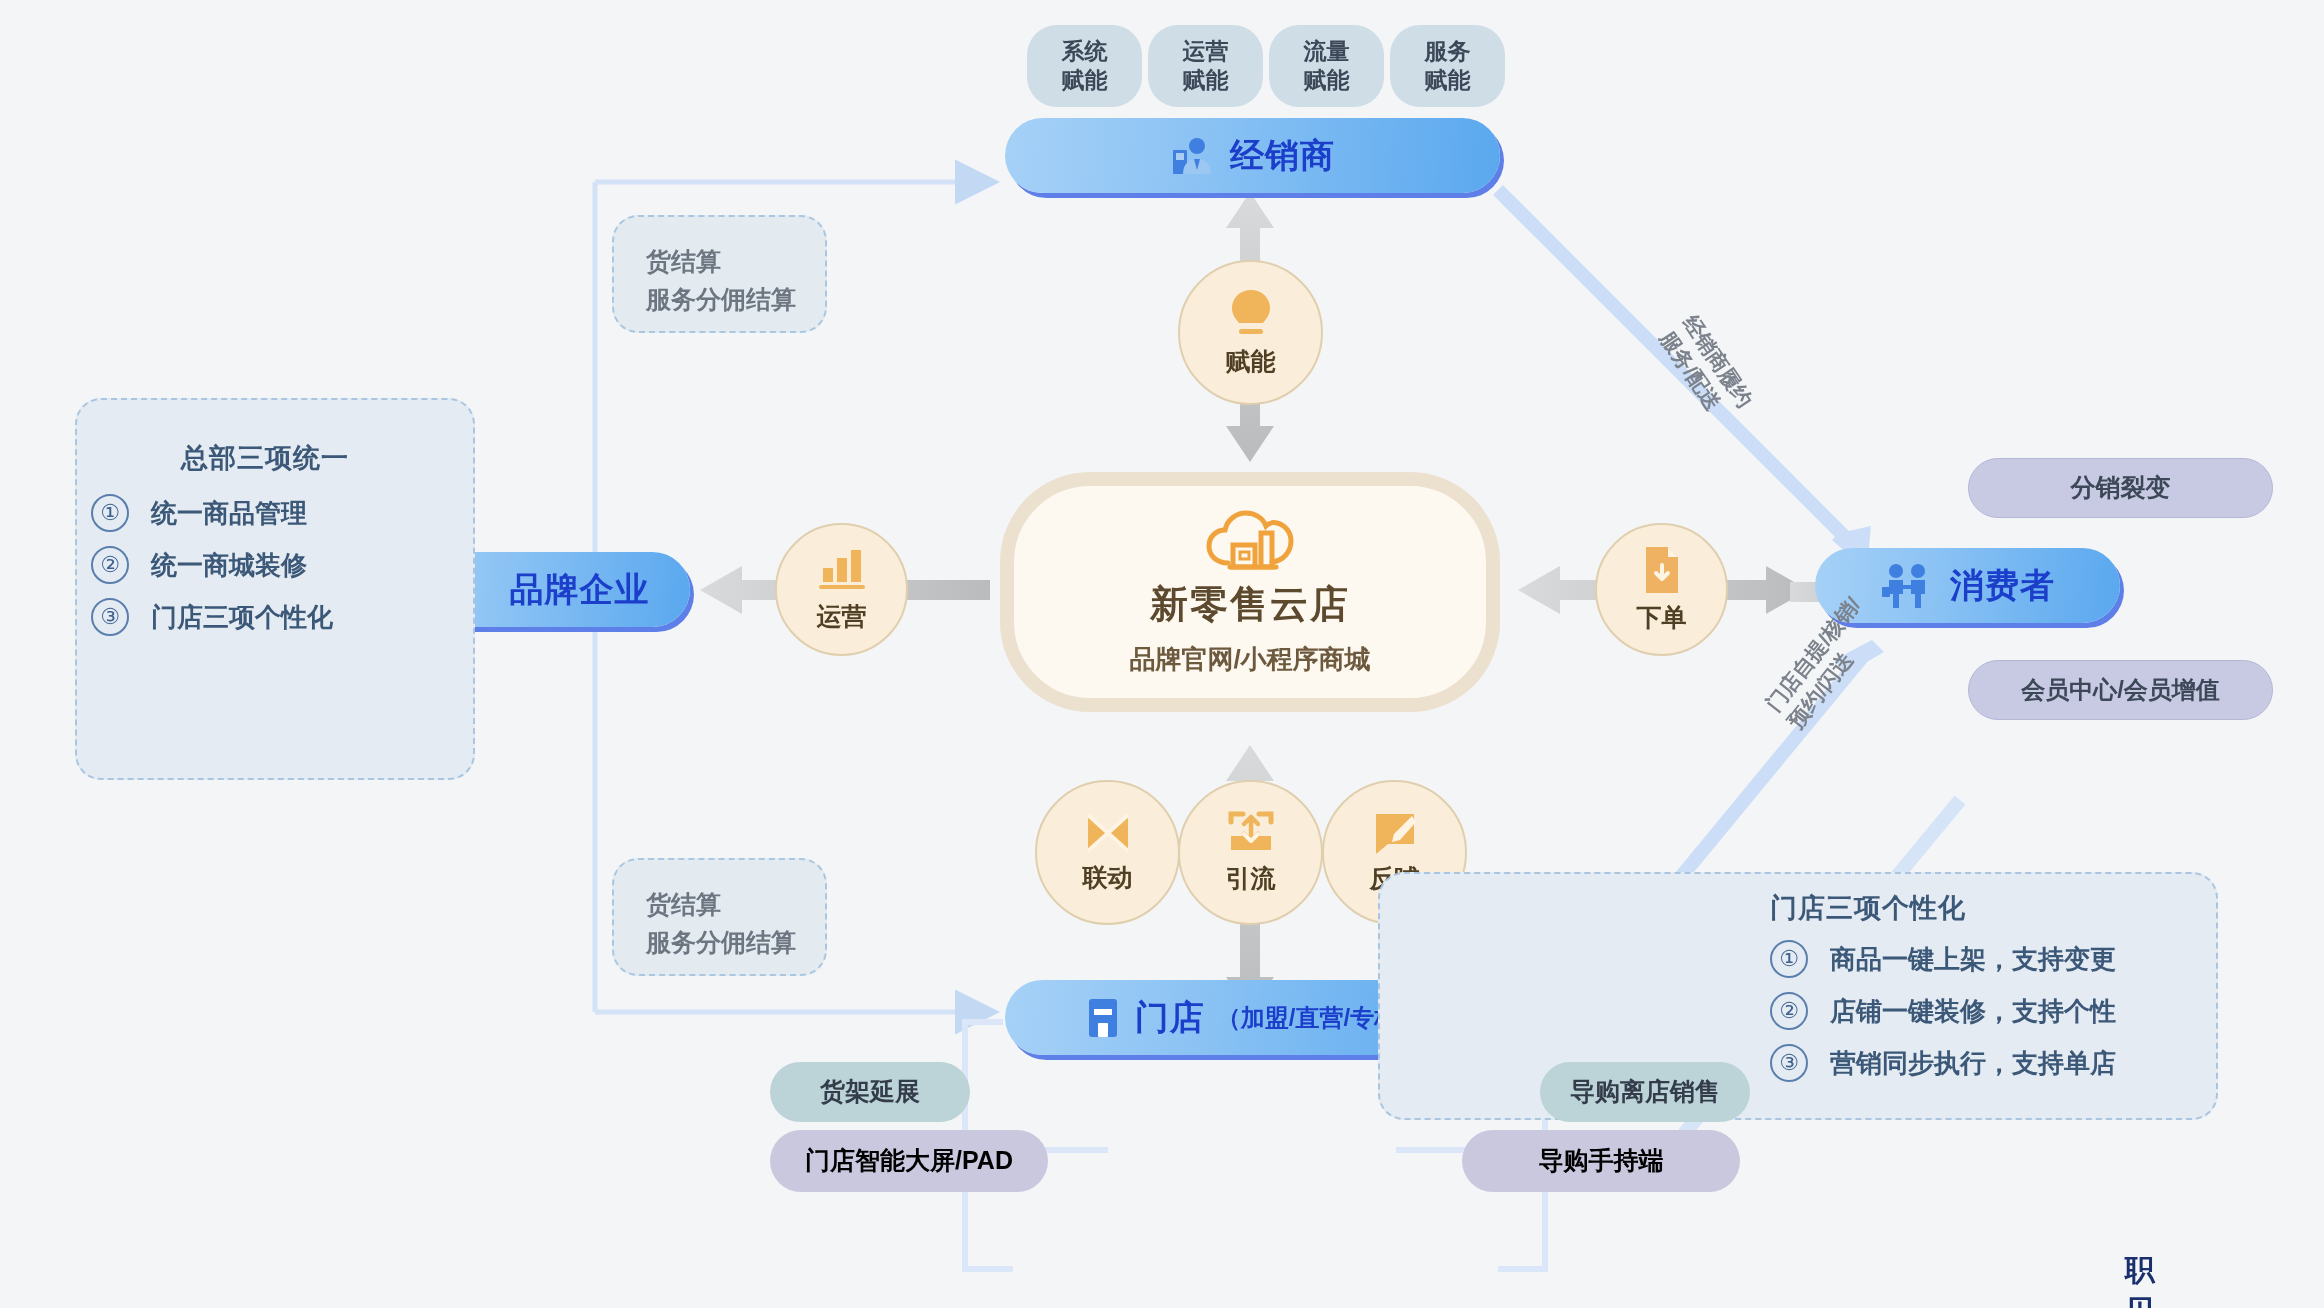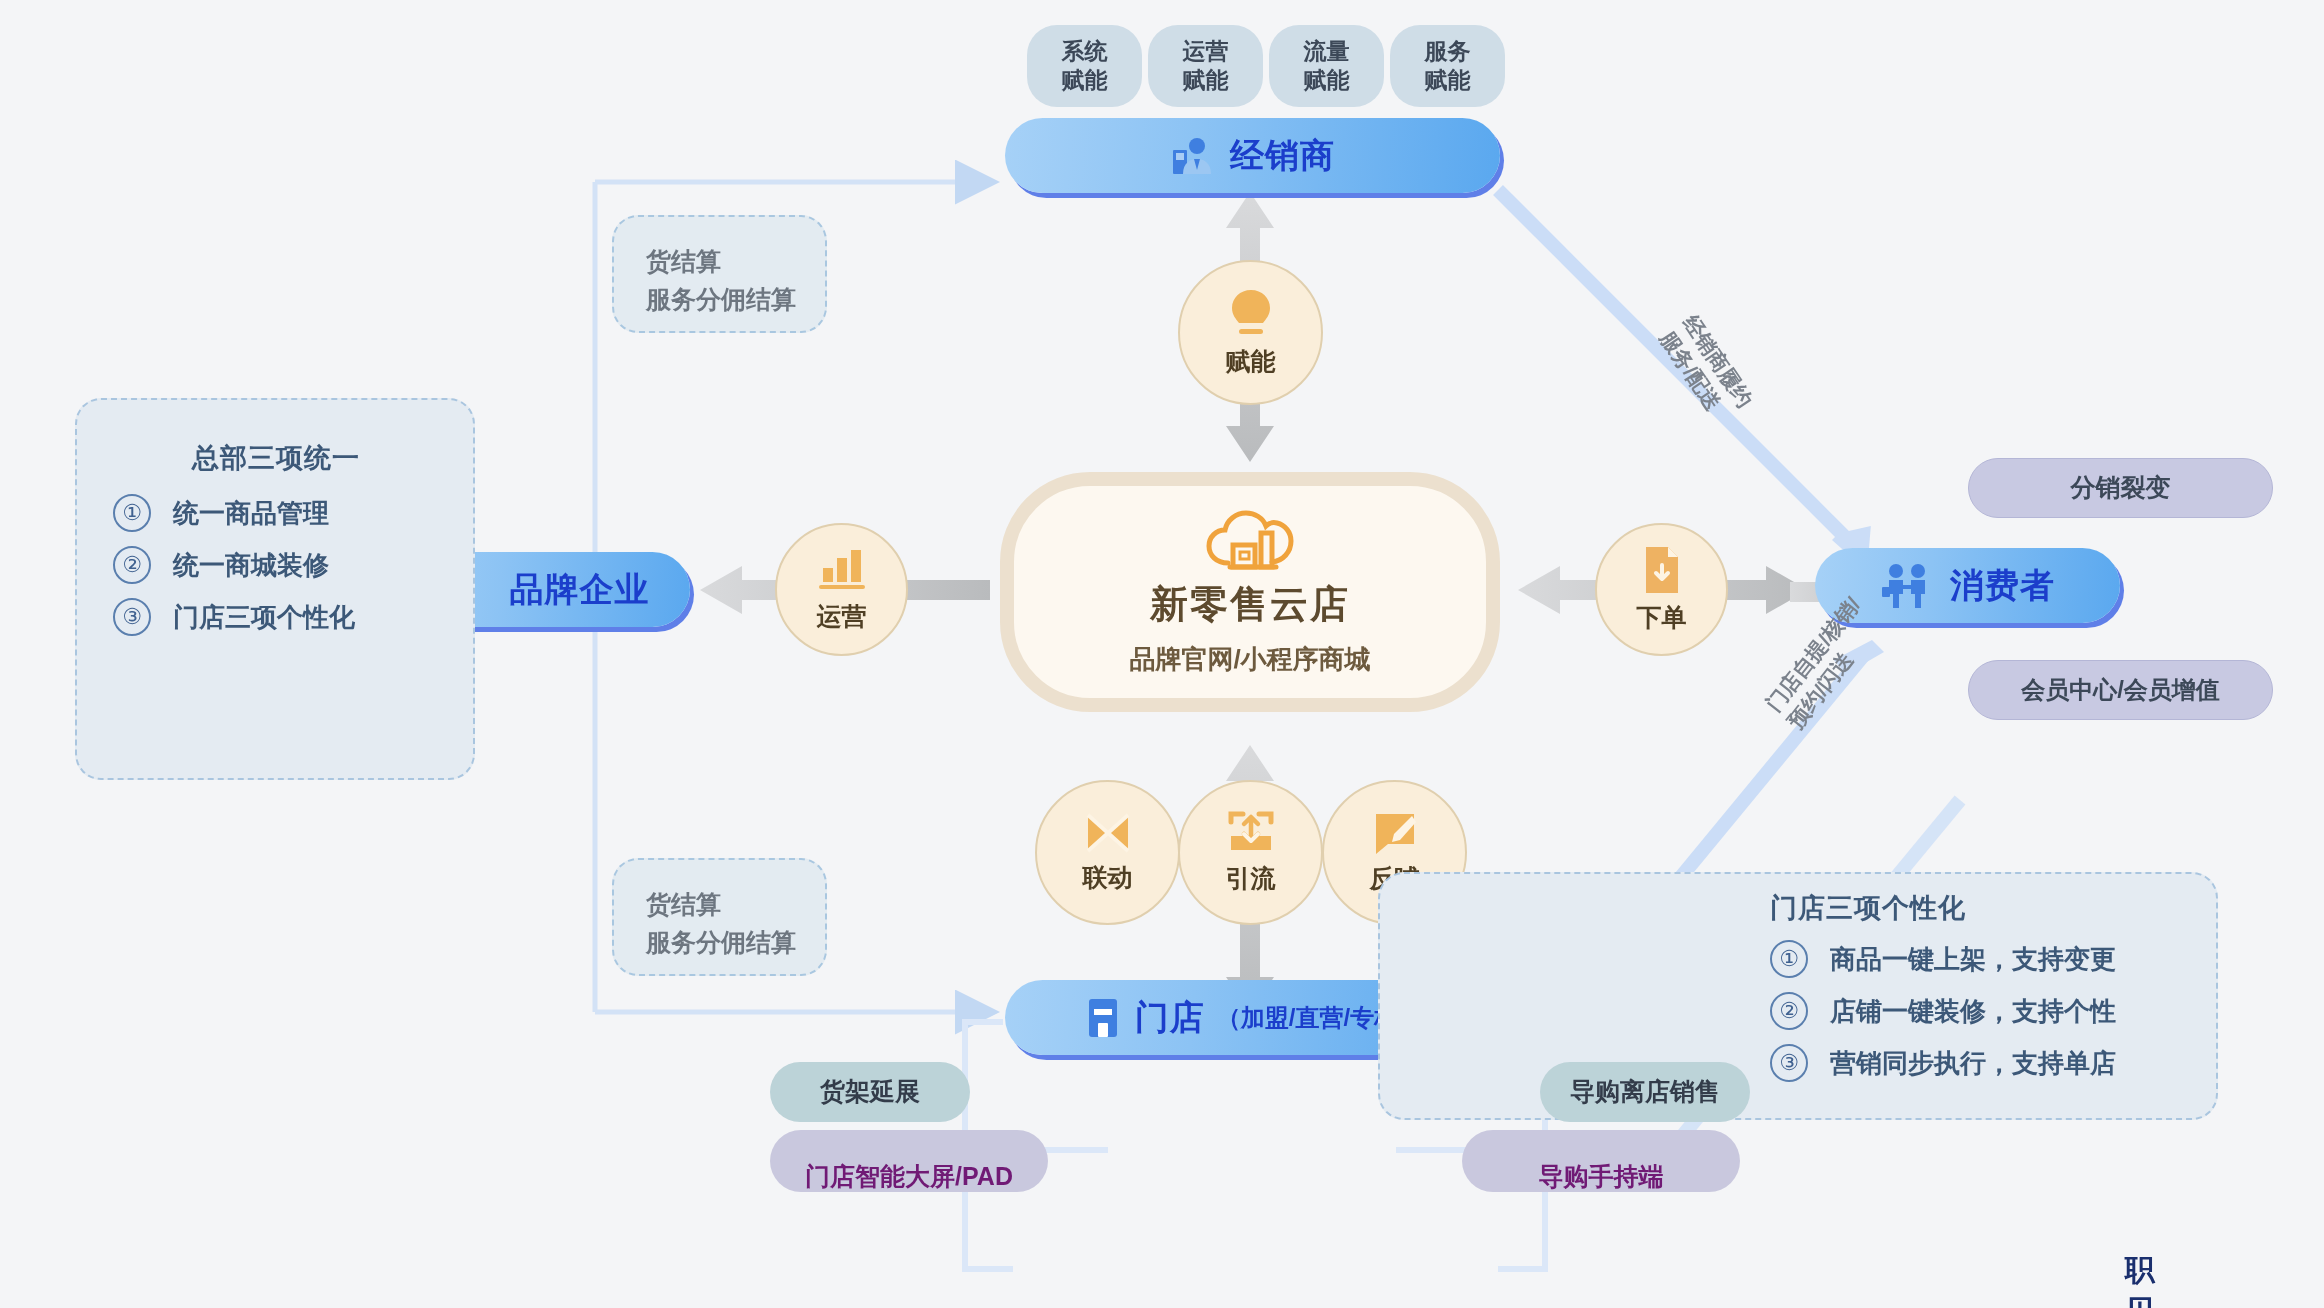--- a/index.html
+++ b/index.html
@@ -20,22 +20,22 @@
   }
 
   
   .cap-grey{
     background:#cfdde7;border-radius:30px;color:#3c4858;
     font-size:23px;font-weight:bold;
   }
 
   
   .cap-purple{
-    background:#c9c8de;border-radius:34px;color:#701a75;
-    font-size:25px;font-weight:bold;align-items:flex-end;
+    background:#c9c8de;border-radius:34px;color:#000000;
+    font-size:25px;font-weight:bold;
   }
   
   .cap-teal{
     background:#bcd3d8;border-radius:30px;color:#333c4a;
     font-size:25px;font-weight:bold;
   }
   
   .cap-lav{
     background:#c8c9e2;border-radius:34px;color:#3c4858;
     font-size:25px;font-weight:bold;
@@ -280,21 +280,21 @@
   </div>
 
   <div class="abs node" style="left:1322px;top:780px;width:145px;height:145px;">
     <svg width="46" height="46" viewBox="0 0 46 46">
       <path d="M4 4 h38 v30 H16 L4 44 Z" fill="#f0b45a"></path>
       <path d="M40 6 L22 24 L20 32 L28 30 L44 12 Z" fill="#fdf4e4"></path>
     </svg>
     <div class="ntext">反哺</div>
   </div>
 
-  <div class="abs dashed-panel" style="left:75px;top:398px;width:400px;height:382px;padding:40px 34px 0 36px;">
+  <div class="abs dashed-panel" style="left:75px;top:398px;width:400px;height:382px;padding:40px 34px 0 14px;">
     <div class="panel-title" style="text-align:center;margin-bottom:18px;">总部三项统一</div>
     <div class="panel-row">
       <div class="num">①</div>
       <div class="panel-text">统一商品管理</div>
     </div>
     <div class="panel-row">
       <div class="num">②</div>
       <div class="panel-text">统一商城装修</div>
     </div>
     <div class="panel-row">

